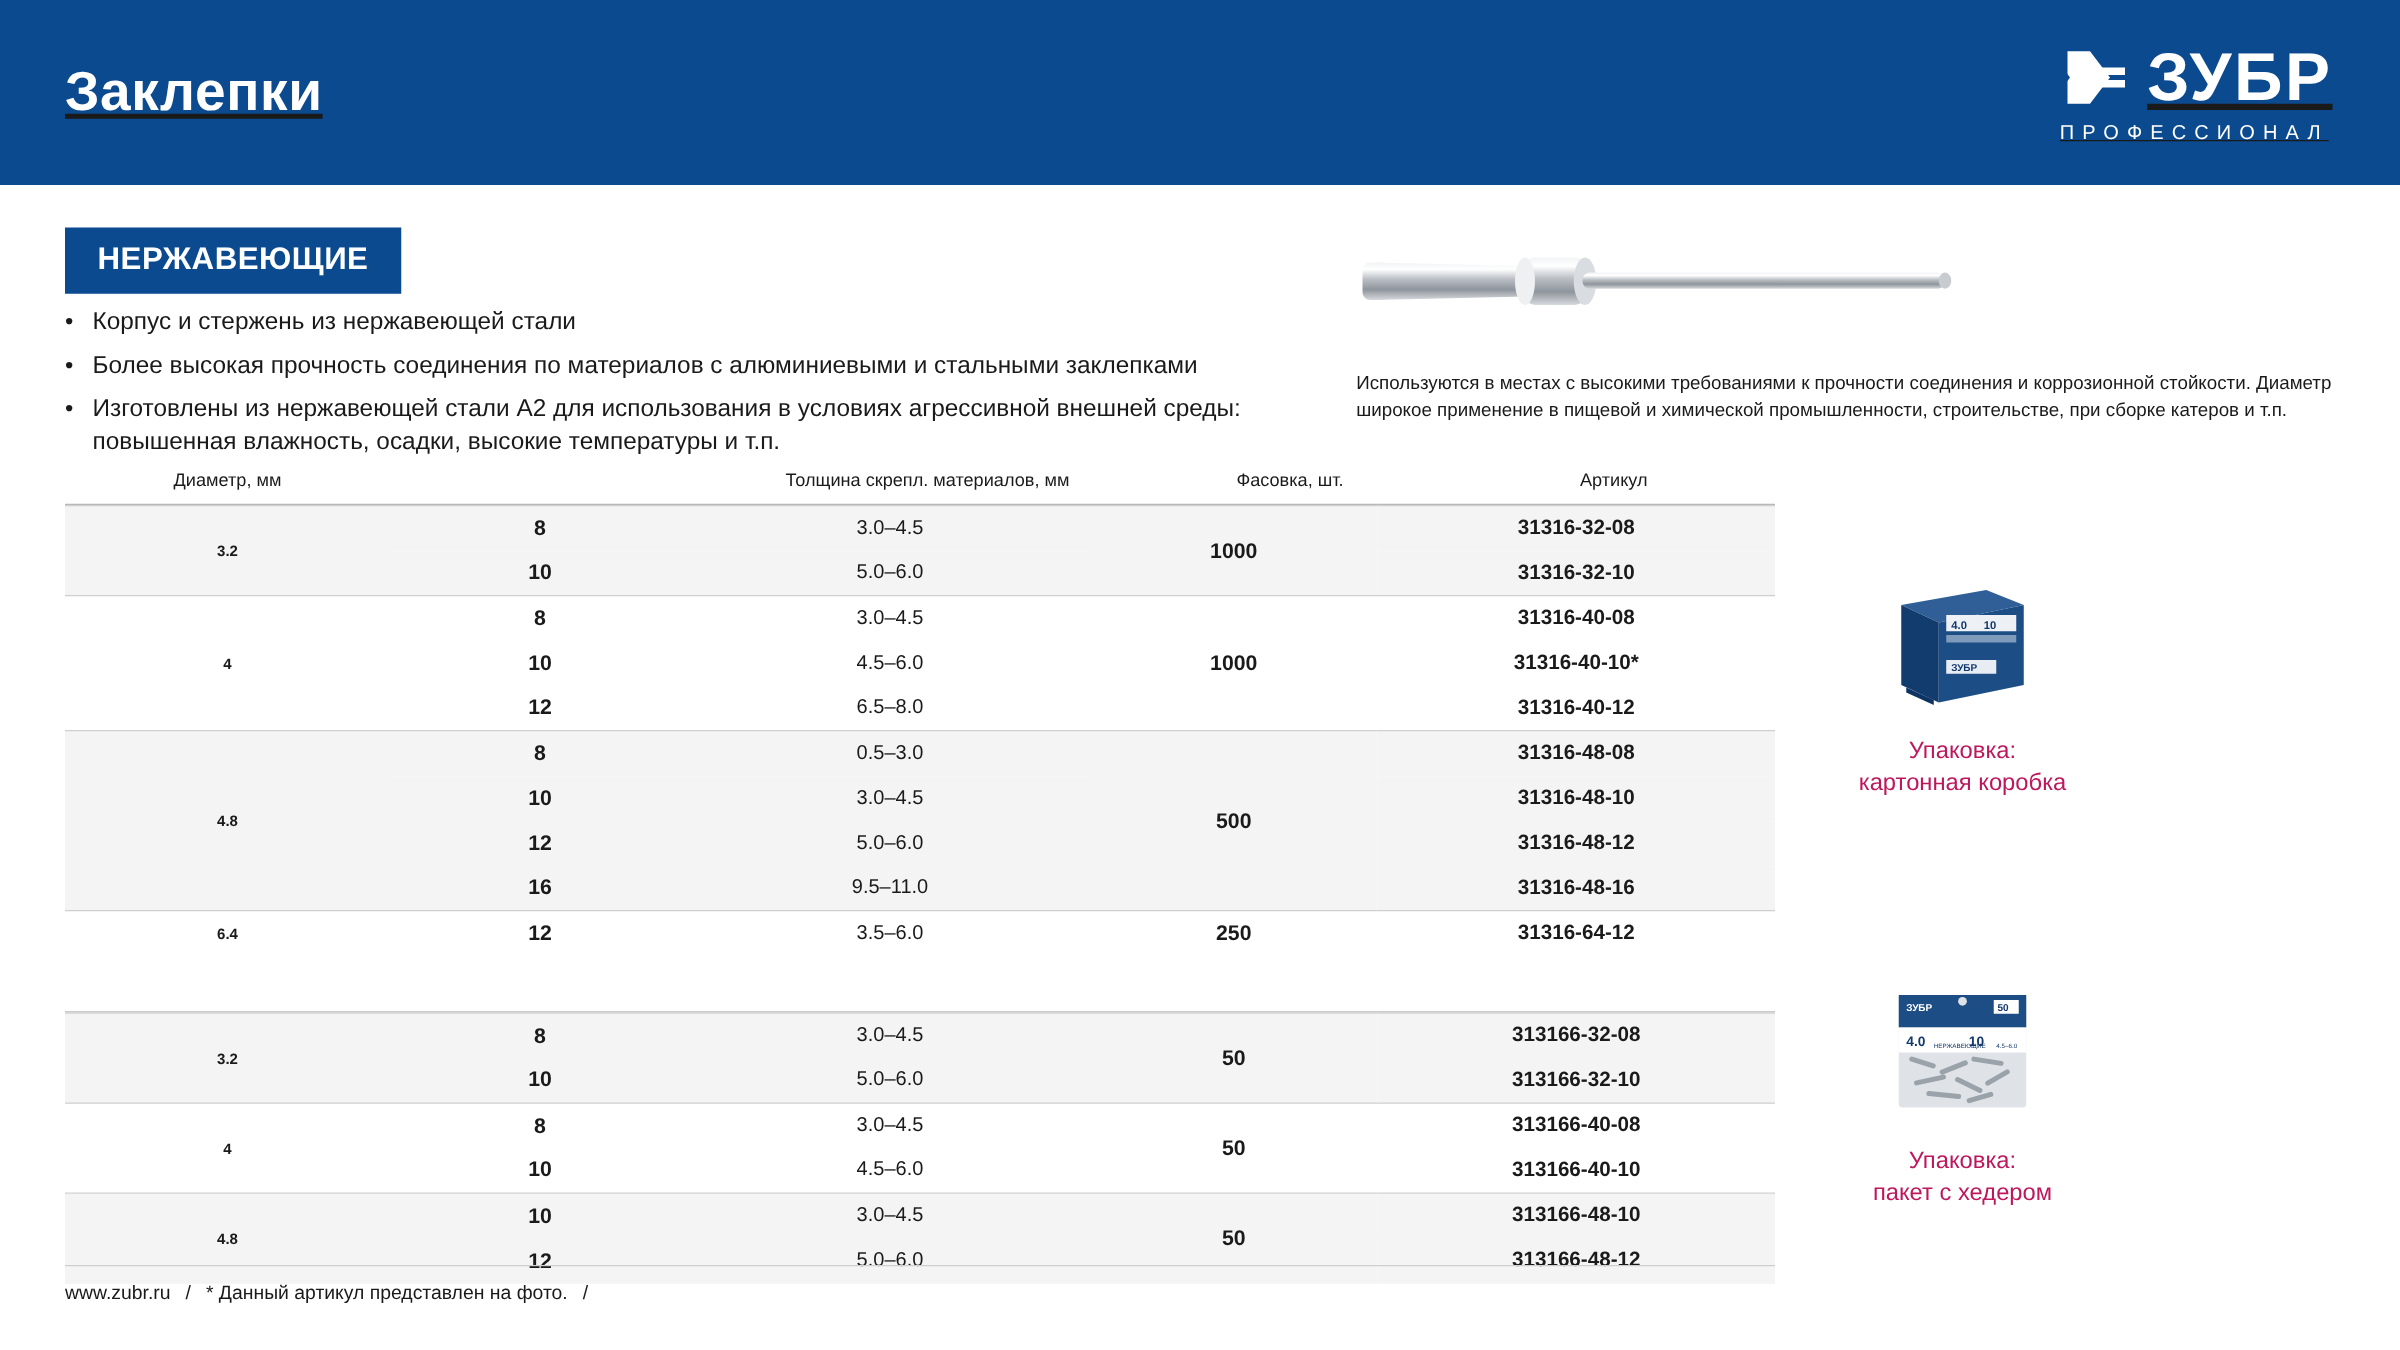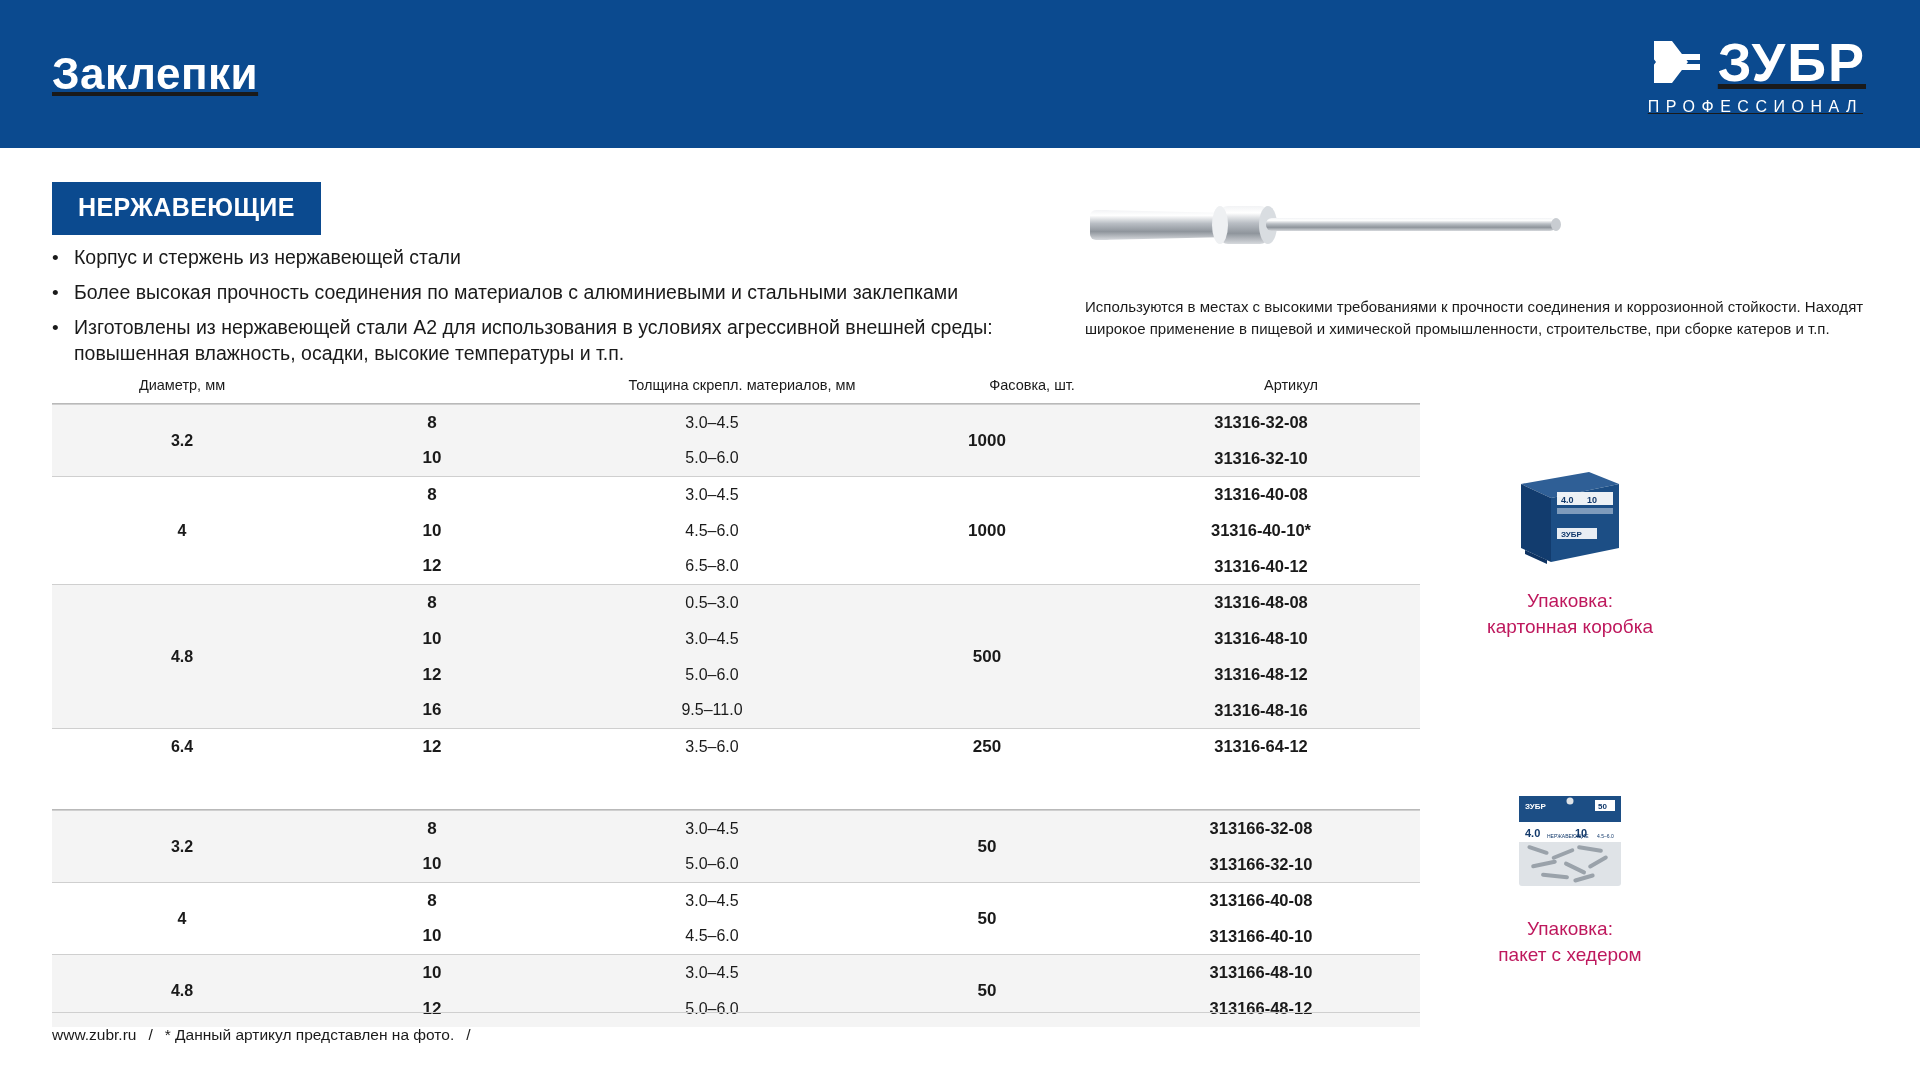--- a/index.html
+++ b/index.html
@@ -128,21 +128,21 @@
   .tbl.t1 { top: 404px; }
   .tbl.t2 { top: 810px; }
   .tbl td {
     height: 36px;
     font-size: 16px;
     text-align: center;
     vertical-align: middle;
     padding: 0;
   }
   .tbl tr.group-start td { border-top: 1.2px solid #cfcfcf; }
-  .tbl td.c-diam { width: 260px; font-weight: bold; font-size: 16px; }
+  .tbl td.c-diam { width: 260px; font-weight: bold; font-size: 12px; }
   .tbl td.c-len  { width: 240px; font-weight: bold; font-size: 17px; }
   .tbl td.c-thk  { width: 320px; font-size: 16px; }
   .tbl td.c-pack { width: 230px; font-weight: bold; font-size: 17px; }
   .tbl td.c-art  { width: 318px; font-weight: bold; font-size: 16.5px; }
   .tbl tr.alt td { background: #f4f4f4; }
   .tbl tr.plain td { background: #ffffff; }
 
   
   .pkg {
     position: absolute;
@@ -237,21 +237,21 @@
     <rect x="10" y="14" width="22" height="30" rx="6" fill="url(#metal)"></rect>
     <path d="M20 14 L150 17 L150 41 L20 44 Z" fill="url(#metal)"></path>
     <rect x="140" y="10" width="48" height="38" rx="8" fill="url(#metal)"></rect>
     <ellipse cx="188" cy="29" rx="9" ry="19" fill="#d9dde1"></ellipse>
     <ellipse cx="140" cy="29" rx="8" ry="19" fill="#eef0f2"></ellipse>
     <rect x="186" y="22" width="290" height="13" rx="6" fill="url(#metal)"></rect>
     <ellipse cx="476" cy="28.5" rx="5" ry="6.5" fill="#c8ccd1"></ellipse>
   </svg>
 </div>
 
-<div class="rivet-note">Используются в местах с высокими требованиями к прочности соединения и коррозионной стойкости. Находят широкое применение в пищевой и химической промышленности, строительстве, при сборке катеров и т.п.</div>
+<div class="rivet-note">Используются в местах с высокими требованиями к прочности соединения и коррозионной стойкости. Диаметр широкое применение в пищевой и химической промышленности, строительстве, при сборке катеров и т.п.</div>
 
 <div class="table-head t1">
   <div class="th c0">Диаметр, мм</div>
   <div class="th c1">Длина, мм</div>
   <div class="th c2">Толщина скрепл. материалов, мм</div>
   <div class="th c3">Фасовка, шт.</div>
   <div class="th c4">Артикул</div>
 </div>
 
 <table class="tbl t1">

